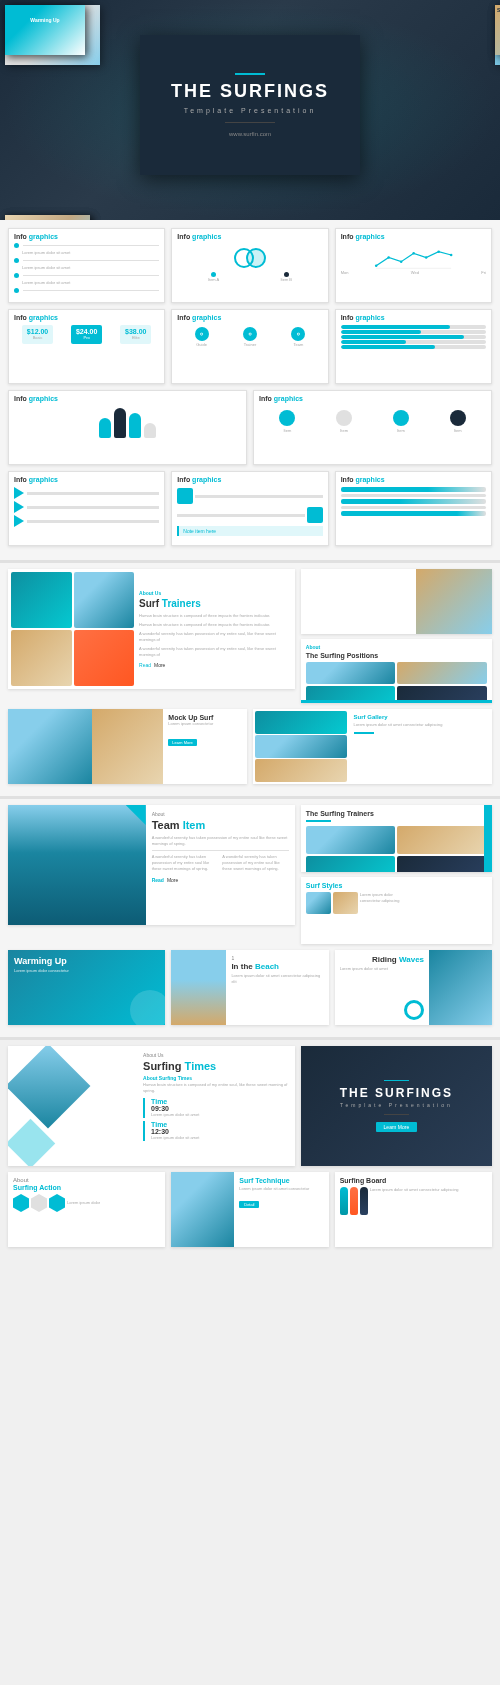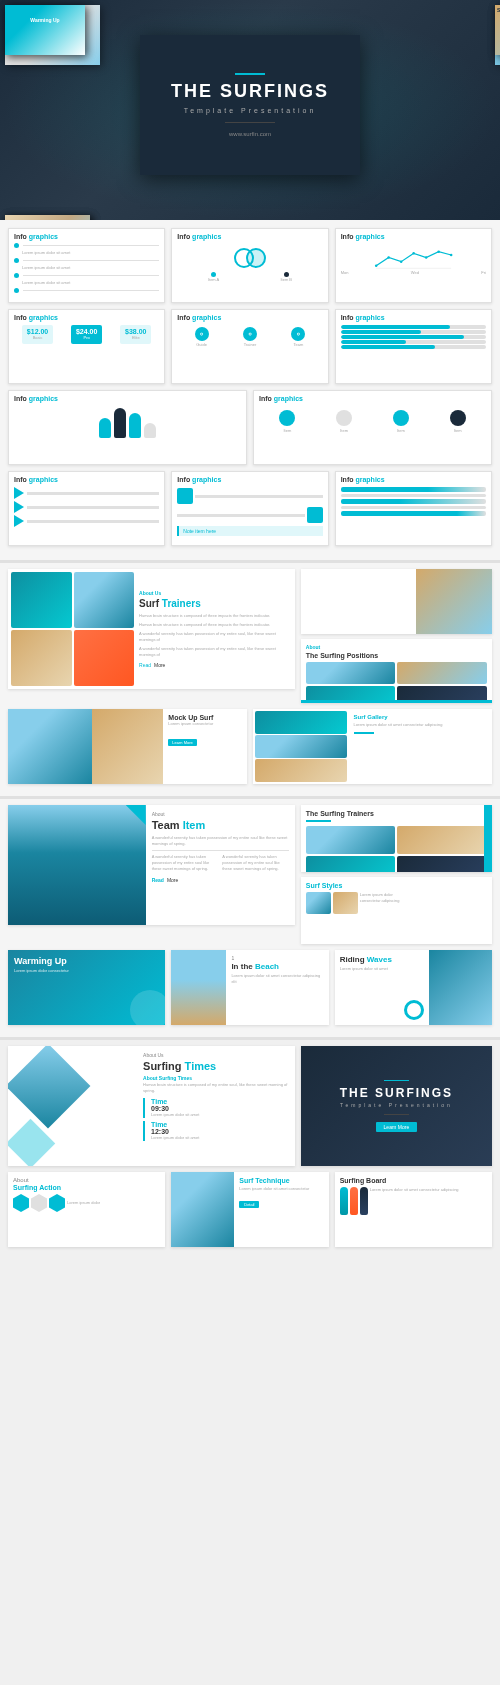--- a/index.html
+++ b/index.html
@@ -889,21 +889,21 @@
               <span style="color:#00bcd4;"> Beach</span>
             </div>
             <div class="tiny-text" style="margin-top:2px;">Lorem ipsum dolor sit amet consectetur adipiscing elit</div>
           </div>
         </div>
       </div>
 
       <div class="feature-card" style="height:75px; overflow:hidden;">
         <div style="display:flex; height:100%;">
           <div style="flex:1; padding:5px; position:relative;">
-            <div style="font-size:8px; font-weight:bold;">
+            <div style="font-size:8px; font-weight:bold;text-align:right;">
               <span style="color:#333;">Riding</span>
               <span style="color:#00bcd4;"> Waves</span>
             </div>
             <div class="tiny-text" style="margin-top:2px;">Lorem ipsum dolor sit amet</div>
 
             <div style="position:absolute; bottom:5px; right:5px; width:20px; height:20px; border:3px solid #00bcd4; border-radius:50%;"></div>
           </div>
           <div style="width:40%;">
             <div style="width:100%; height:100%; background:linear-gradient(135deg,#1a85a0 0%,#87CEEB 100%);"></div>
           </div>

